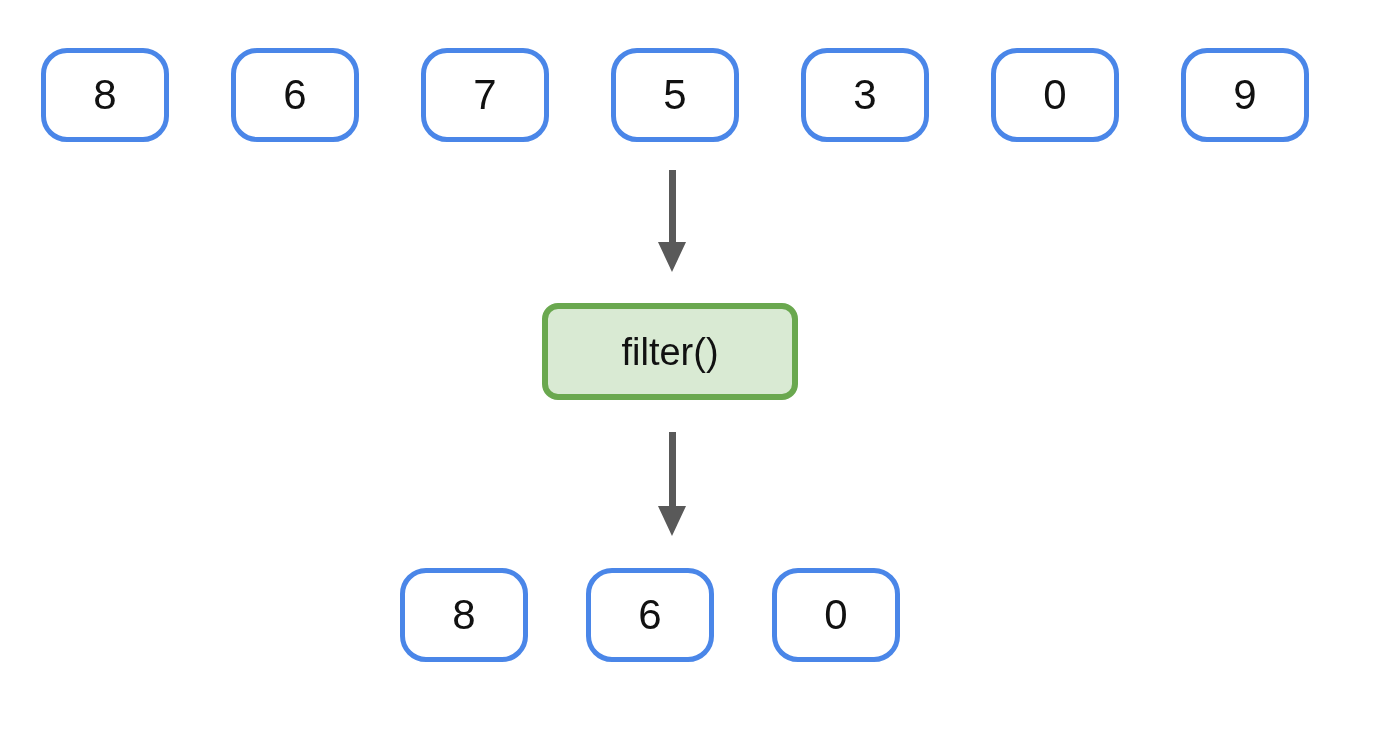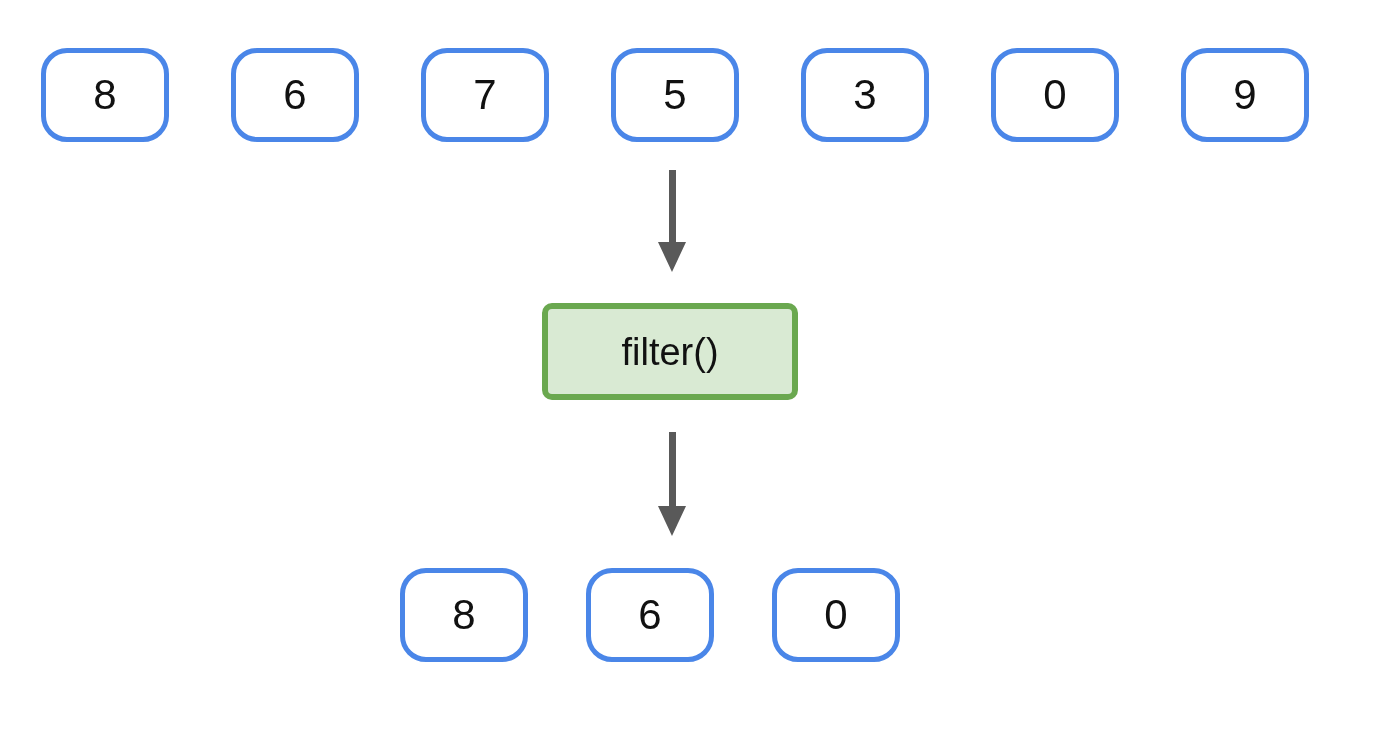--- a/index.html
+++ b/index.html
@@ -34,21 +34,21 @@
 
   .fn-box {
     box-sizing: border-box;
     position: absolute;
     left: 542px;
     top: 303px;
     width: 256px;
     height: 97px;
     background: var(--function-box-bg, #d9ead3);
     border: 6px solid var(--function-box-border, #6aa84f);
-    border-radius: 10px;
+    border-radius: 16px;
     display: flex;
     align-items: center;
     justify-content: center;
     font-size: 38px;
     line-height: 1;
     color: var(--value-text, #111111);
   }
 
   .arrow {
     position: absolute;

